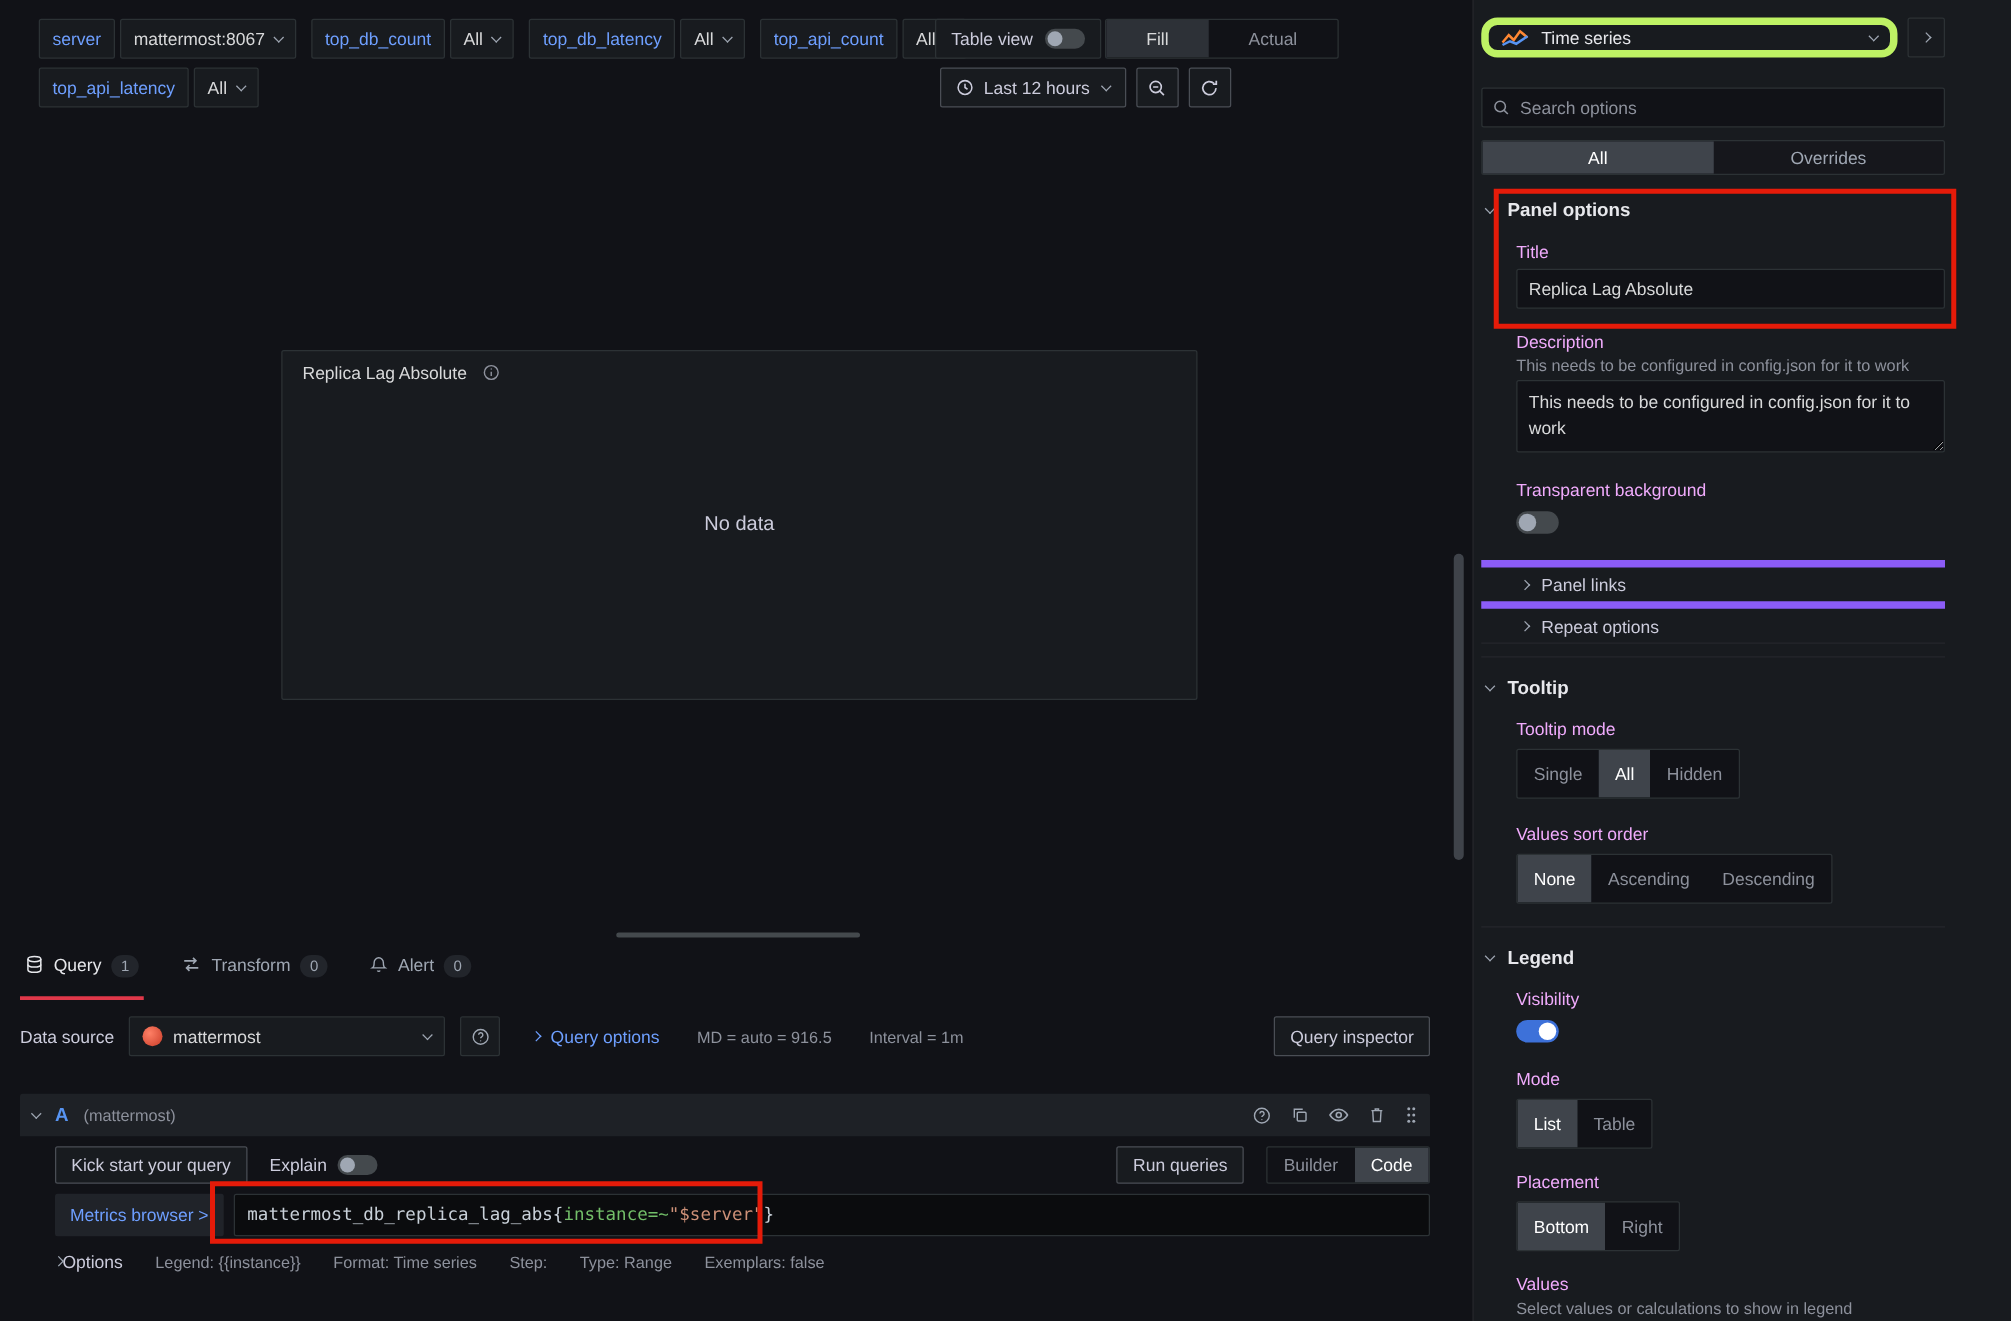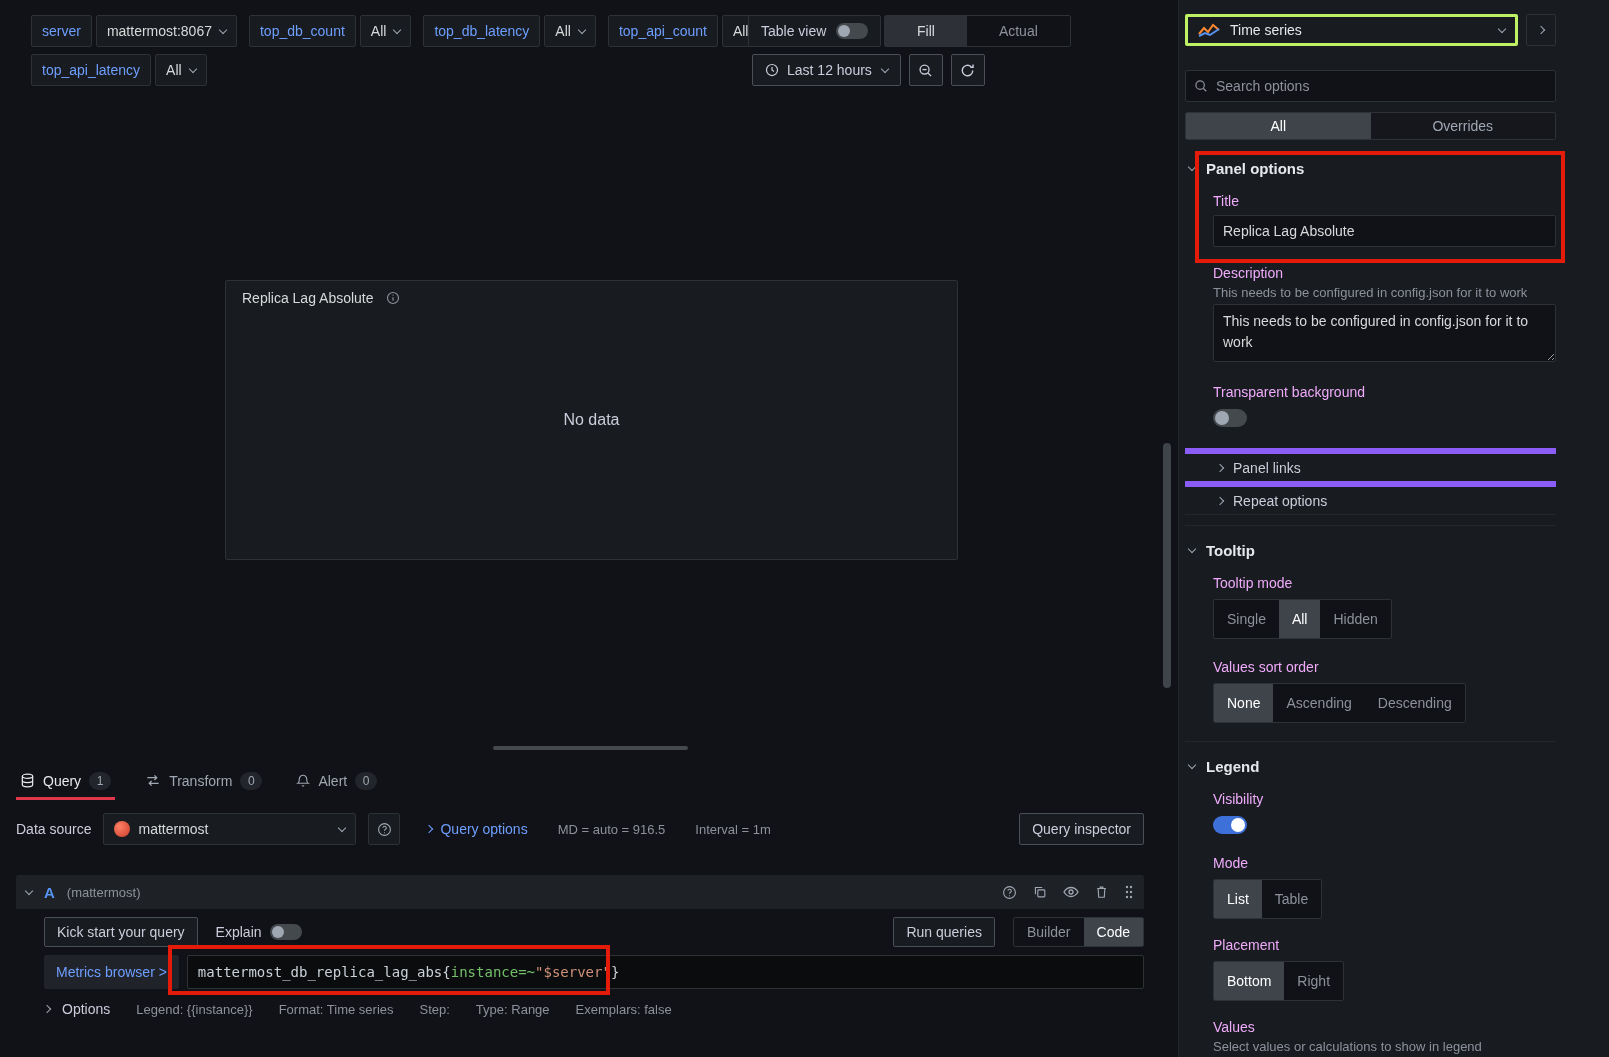--- a/index.html
+++ b/index.html
@@ -43,21 +43,21 @@
   
   .viz-panel{position:absolute;left:225px;top:280px;width:733px;height:280px;background:#181b1f;border:1px solid #2c3235;border-radius:2px}
   .panel-header{display:flex;align-items:center;gap:12px;padding:9px 16px;color:#d8d9da;font-weight:500}
   .panel-info{color:#8d919c;display:flex}
   .no-data{position:absolute;inset:0;display:flex;align-items:center;justify-content:center;font-size:16px;color:#ccccdc}
   .resize-bar{position:absolute;left:493px;top:746px;width:195px;height:4px;border-radius:2px;background:#44494d;cursor:row-resize}
 
   
   .editor{position:absolute;left:16px;top:764px;width:1128px}
   .etabs{display:flex;gap:26px;height:36px;align-items:center}
-  .tab{display:flex;align-items:center;gap:8px;height:36px;padding:0 4px;border-bottom:3px solid transparent;color:#9fa7b3;cursor:pointer}
+  .tab{display:flex;gap:8px;height:36px;padding:0 4px;border-bottom:3px solid transparent;color:#9fa7b3;cursor:pointer}
   .tab.active{color:#e7e8ec;border-bottom-color:#e0384a}
   .badge{min-width:22px;height:18px;padding:0 7px;border-radius:9px;background:#22252b;color:#9fa7b3;font-size:12px;display:inline-flex;align-items:center;justify-content:center}
   .ds-row{display:flex;align-items:center;gap:12px;margin-top:13px;height:32px}
   .ds-picker{display:flex;align-items:center;gap:8px;width:253px;height:32px;padding:0 10px;background:#181b1f;border:1px solid #2c3235;border-radius:2px;cursor:pointer}
   .ds-picker .grow{flex:1;text-align:left;color:#d8d9da}
   .ds-logo{width:16px;height:16px;border-radius:50%;background:radial-gradient(circle at 35% 35%,#ff8066,#c93c28);flex:none}
   .icon-box{display:flex;align-items:center;justify-content:center;width:32px;height:32px;background:#181b1f;border:1px solid #2c3235;border-radius:2px;color:#9fa7b3;cursor:pointer}
   .qopts{display:flex;align-items:center;gap:8px;color:#6e9fff;cursor:pointer;margin-left:14px}
   .qopts-sum{margin-left:18px;color:#8d919c;font-size:13px}
   .spacer{flex:1}
@@ -73,31 +73,31 @@
   .explain{display:flex;align-items:center;gap:8px}
   .seg.small{height:30px}
   .expr-row{display:flex;gap:8px;margin-top:8px}
   .metrics-btn{display:inline-flex;align-items:center;height:34px;padding:0 12px;background:#202329;border-radius:2px;color:#6e9fff;cursor:pointer;white-space:nowrap}
   .code-input{flex:1;display:flex;align-items:center;height:34px;padding:0 10px;background:#0b0c0e;border:1px solid #2c3235;border-radius:2px;font-family:"DejaVu Sans Mono",monospace;font-size:14px;white-space:pre;cursor:text}
   .tok-metric{color:#c9d1d9}
   .tok-label{color:#73bf69}
   .tok-op{color:#73bf69}
   .tok-str{color:#ce9178}
   .opts-row{display:flex;align-items:center;gap:26px;margin-top:12px;font-size:13px;color:#8d919c}
-  .opts-row .lead{display:flex;align-items:center;gap:12px;color:#ccccdc;font-size:14px;cursor:pointer}
+  .opts-row .lead{display:flex;align-items:center;gap:0;color:#ccccdc;font-size:14px;cursor:pointer}
   .opts-row .lead .chev{color:#9fa7b3}
 
   
   .main-scroll{position:absolute;left:1163px;top:443px;width:8px;height:245px;border-radius:4px;background:#3f434a;cursor:pointer}
 
   
   .sidebar{position:absolute;left:1178px;top:0;width:431px;height:1057px;background:#181b1f;border-left:1px solid #24262b;overflow:hidden}
   .sb-inner{padding:14px 53px 0 6px}
   .viz-row{display:flex;gap:8px}
-  .viz-picker{flex:1;display:flex;align-items:center;gap:10px;height:32px;padding:0 10px;background:#181b1f;border:3px solid #bef264;border-radius:2px;cursor:pointer}
+  .viz-picker{flex:1;display:flex;align-items:center;gap:10px;height:32px;padding:0 10px;background:#181b1f;border:6px solid #bef264;border-radius:13px;cursor:pointer}
   .viz-picker .grow{flex:1;text-align:left;color:#e7e8ec;font-weight:500}
   .viz-picker .chev,.collapse-pane .chev{color:#9fa7b3}
   .collapse-pane{display:flex;align-items:center;justify-content:center;width:30px;height:32px;border:1px solid #2c3235;border-radius:2px;background:#181b1f;cursor:pointer}
   .search-row{position:relative;margin-top:24px}
   .search-row svg{position:absolute;left:9px;top:9px}
   .search-input{width:100%;height:32px;padding:0 10px 0 30px;background:#111217;border:1px solid #2c3235;border-radius:2px}
   .search-input::placeholder{color:#8d919c}
   .ftabs{display:flex;margin-top:10px;height:28px;background:#16171c;border:1px solid #2c3235;border-radius:2px;overflow:hidden}
   .ftab{flex:1;display:flex;align-items:center;justify-content:center;color:#9fa7b3;cursor:pointer}
   .ftab.active{background:#3f444b;color:#fff}

